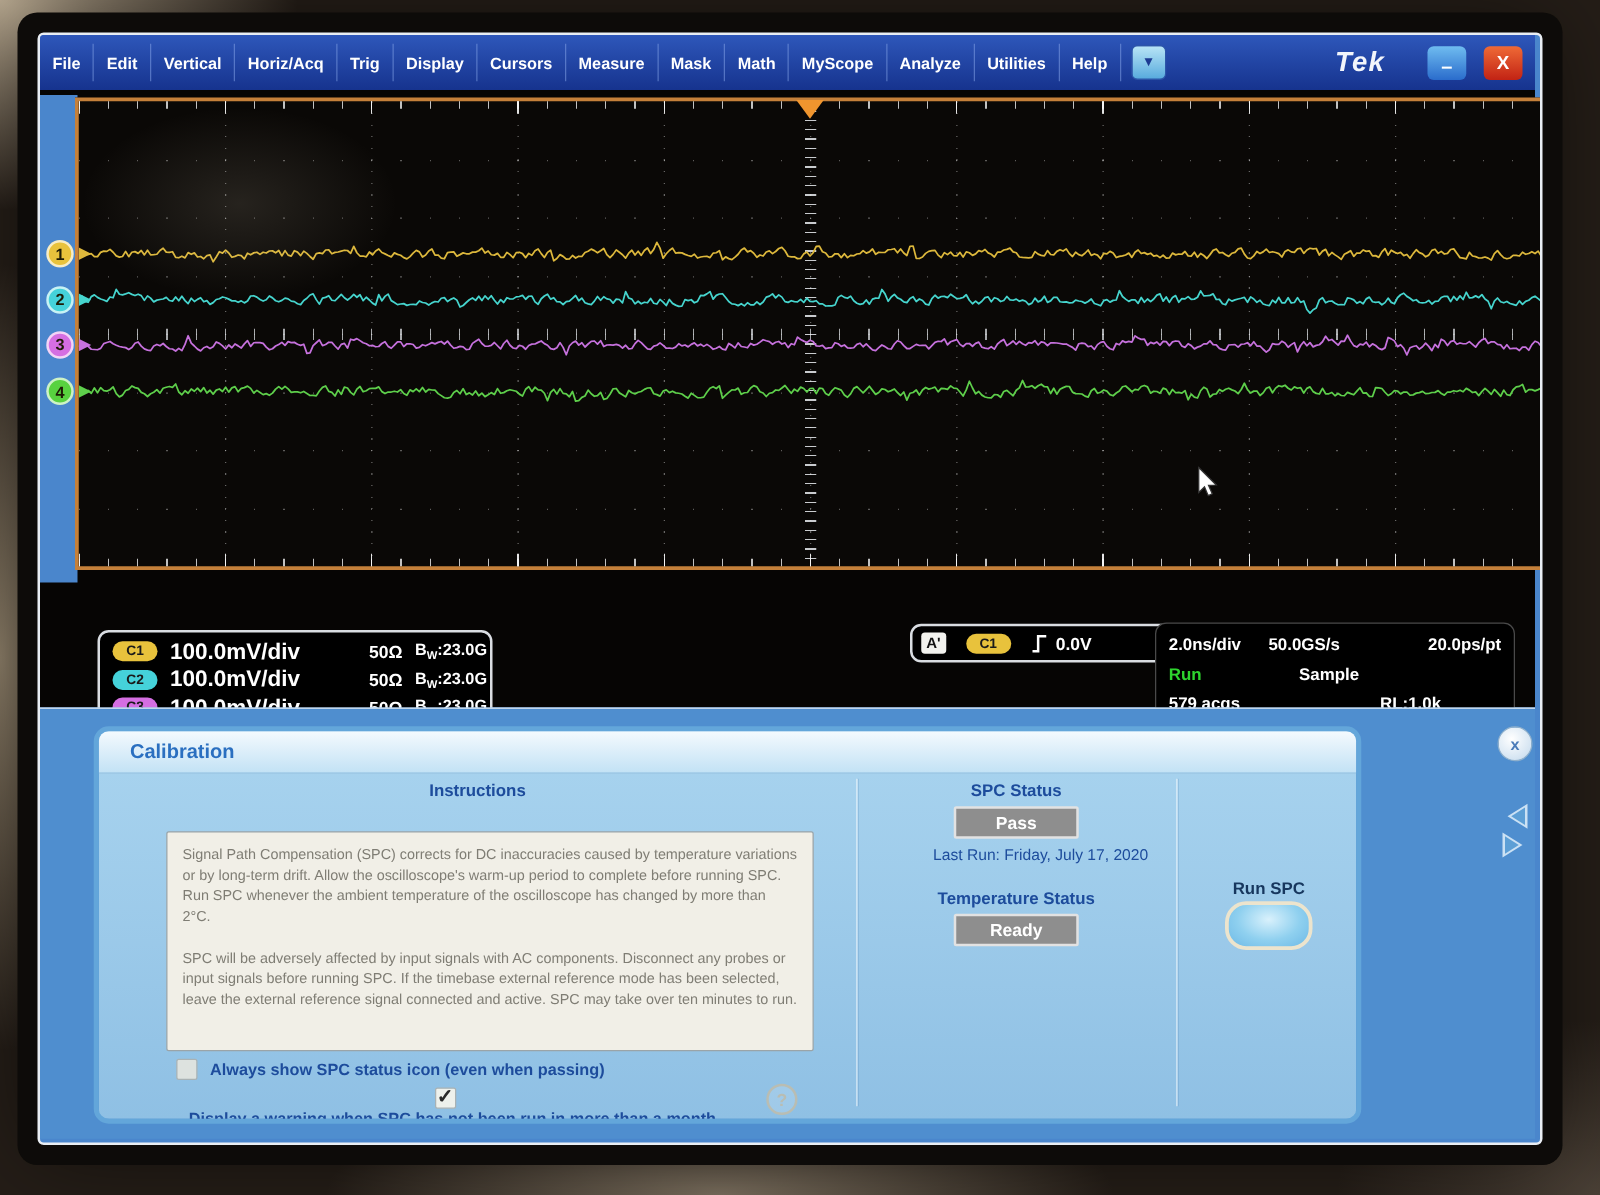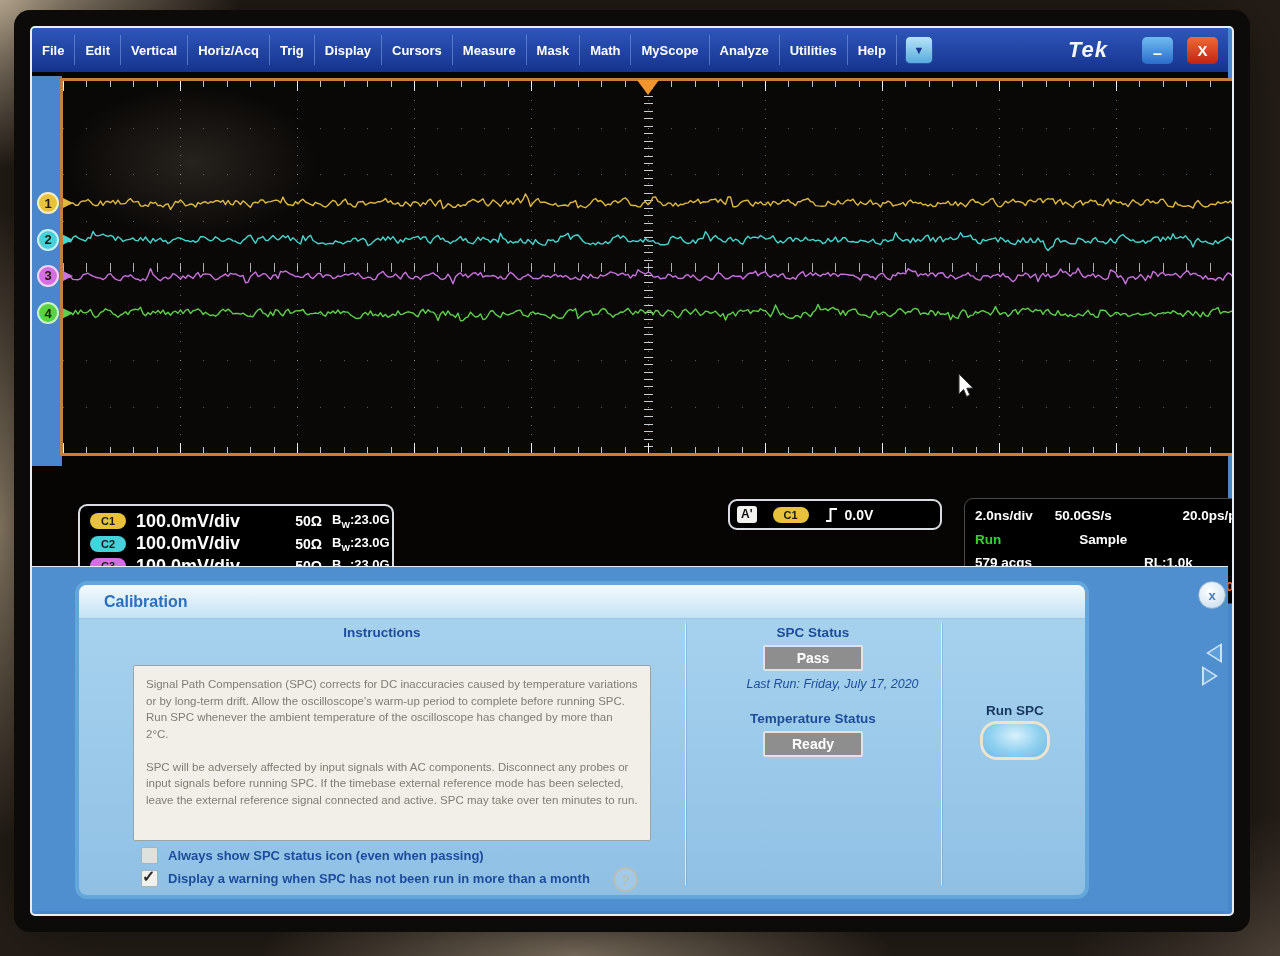--- a/index.html
+++ b/index.html
@@ -51,39 +51,39 @@
     display:flex;align-items:center;justify-content:center;margin:0 10px;flex:none;}
   .chscale{font-size:18px;font-weight:bold;width:140px;}
   .chohm{font-size:14px;font-weight:bold;width:46px;text-align:right;}
   .chbw{font-size:13px;font-weight:bold;margin-left:10px;}
   .chbw sub{font-size:9px;}
   .trig-box{left:696px;top:427px;width:214px;height:31px;border:2px solid #d9dde2;
     display:flex;align-items:center;box-sizing:border-box;}
   .abadge{background:#f2f2ee;color:#111;font-size:12px;font-weight:bold;border-radius:3px;
     padding:0 4px;height:17px;line-height:17px;margin:0 6px 0 7px;}
   .trig-level{font-size:14px;font-weight:bold;margin-left:6px;}
-  .acq-box{left:932px;top:426px;width:288px;height:106px;border:1px solid #4a4a4a;
+  .acq-box{left:892px;top:426px;width:288px;height:106px;border:1px solid #4a4a4a;
     display:flex;flex-direction:column;justify-content:space-around;padding:5px 10px;box-sizing:border-box;}
   .acqrow{display:flex;align-items:center;font-size:13.5px;font-weight:bold;}
   
   .desktop{position:absolute;left:0;top:538px;width:1196px;height:344px;background:#4f8ecf;
     border-top:1px solid #e6eef6;}
   .dialog{position:absolute;left:43px;top:14px;width:1014px;height:318px;border-radius:12px;
     background:linear-gradient(#a9d4ef,#8fc0e4);border:4px solid #63a6da;box-sizing:border-box;overflow:hidden;}
   .dlg-header{height:33px;background:linear-gradient(#f4fafe,#c3e2f5);display:flex;align-items:center;
     border-bottom:1px solid #9cc6e4;}
   .dlg-title{color:#2a6fc0;font-weight:bold;font-size:16px;padding-left:25px;}
   .dlg-body{position:relative;height:277px;}
   .divider{position:absolute;top:4px;width:1px;height:262px;background:rgba(255,255,255,.65);
     box-shadow:1px 0 0 rgba(90,140,190,.35);}
   .col-label{position:absolute;color:#1d4c9c;font-weight:bold;font-size:13.5px;text-align:center;}
   .statusbox{position:absolute;width:96px;height:22px;background:#8e8e8e;border:2px solid #e2e2e2;
     border-radius:2px;color:#fff;font-weight:bold;font-size:14px;display:flex;align-items:center;
     justify-content:center;box-sizing:content-box;}
-  .lastrun{position:absolute;color:#1d4c9c;font-style:italic;font-size:12.5px;width:295px;text-align:center;}
+  .lastrun{position:absolute;color:#1d4c9c;font-size:12.5px;width:295px;text-align:center;}
   .instr-box{position:absolute;left:54px;top:46px;width:518px;height:176px;background:#f1efe7;
     border:1px solid #9aa4a8;border-radius:2px;padding:10px 12px;box-sizing:border-box;
     color:#7f7d74;font-size:11.5px;line-height:1.45;}
   .instr-box p{margin:0 0 16px 0;}
   .runspc-pill{position:absolute;width:64px;height:33px;border-radius:17px;
     background:radial-gradient(ellipse at 50% 35%, #d9f1fc 0%, #8fd0ef 55%, #6db9e6 100%);
     border:3px solid #ece4cd;box-sizing:content-box;}
   .checkrow{position:absolute;display:flex;align-items:center;}
   .checkbox{width:15px;height:15px;background:#dde2df;border:1px solid #a9b2b4;border-radius:2px;
     position:relative;flex:none;}
@@ -272,21 +272,21 @@
           <div class="col-label" style="left:606px;top:92px;width:256px;">Temperature Status</div>
           <div class="statusbox" style="left:684px;top:112px;">Ready</div>
 
           <div class="col-label" style="left:862px;top:84px;width:148px;color:#17375e;">Run SPC</div>
           <div class="runspc-pill" style="left:901px;top:102px;"></div>
 
           <div class="checkrow" style="left:62px;top:228px;">
             <div class="checkbox" id="cb0"></div>
             <div class="checklabel">Always show SPC status icon (even when passing)</div>
           </div>
-          <div class="checkrow" style="left:62px;top:251px;">
+          <div class="checkrow" style="left:62px;top:251px;flex-direction:column;">
             <div class="checkbox checked" id="cb1"></div>
             <div class="checklabel">Display a warning when SPC has not been run in more than a month</div>
           </div>
           <div class="helpcircle" style="left:534px;top:248px;">
             <span>?</span>
           </div>
         </div>
       </div>
 
       <div class="float-close">

